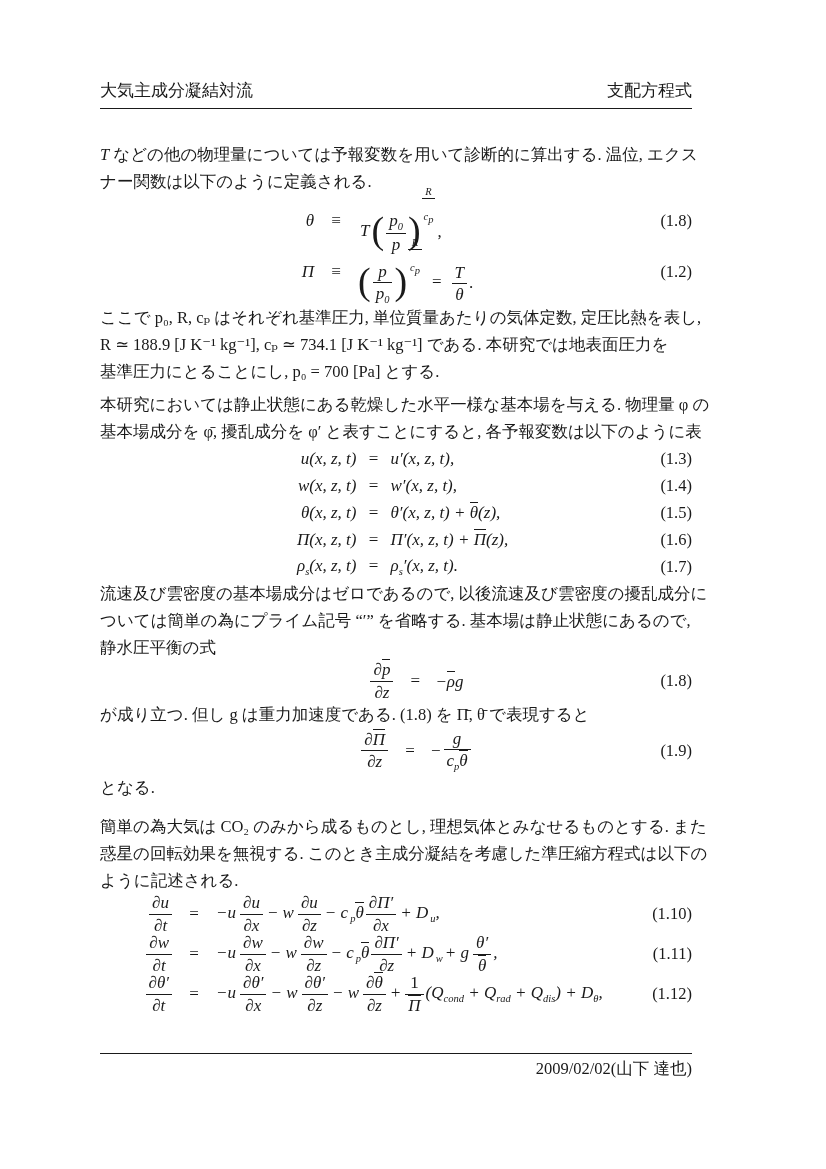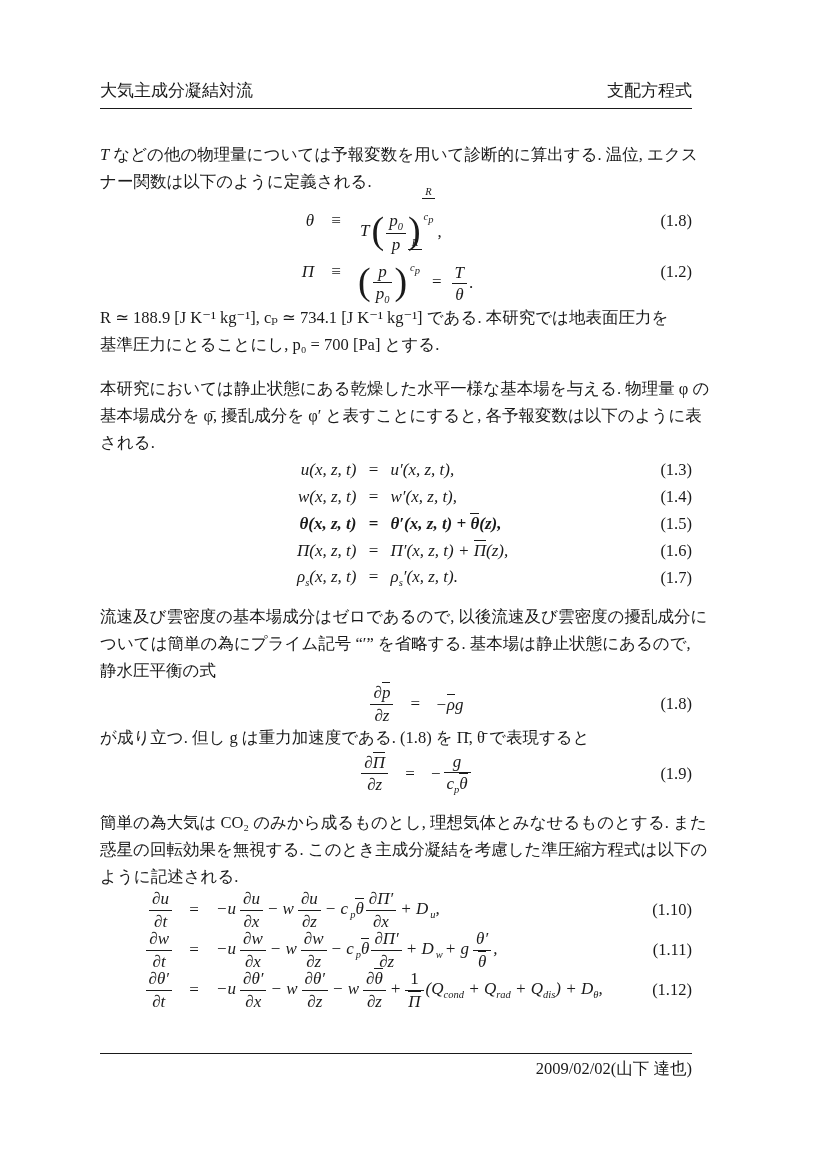--- a/index.html
+++ b/index.html
@@ -9,21 +9,21 @@
   .hdr{display:flex;justify-content:space-between;align-items:flex-start;
        font-size:17px;line-height:22px;border-bottom:1.5px solid #1a1a1a;padding-bottom:6px;}
   .para{font-size:16.5px;}
   .para .line{height:27px;line-height:27px;white-space:nowrap;}
   .m{font-style:italic;}
   .up{font-style:normal;}
   sub{font-size:10.5px;font-style:italic;}
   .eqrow{position:relative;display:flex;align-items:center;justify-content:center;font-size:17px;}
   .eqno{position:absolute;right:0;top:50%;transform:translateY(-50%);font-style:normal;font-size:16.5px;}
   .h51{height:51px}.h27{height:27px}.h40{height:40px}.h46{height:46px}
-  .mt32{margin-top:32px}.mt12{margin-top:12px}.mt7{margin-top:7px}.mt5{margin-top:17px}.mt4{margin-top:12px}
+  .mt32{margin-top:32px}.mt12{margin-top:12px}.mt7{margin-top:7px}.mt5{margin-top:6px}.mt4{margin-top:0}
   .g1{transform:translateX(45px)}
   .g37{transform:translateX(20px)}
   .sh20{transform:translateX(20px)}
   .gl{width:30px;text-align:right;font-style:italic;}
   .grel{width:44px;text-align:center;font-style:normal;}
   .gr{width:240px;text-align:left;font-style:italic;}
   .l37{width:150px;text-align:right;font-style:italic;}
   .rel37{width:34px;text-align:center;font-style:normal;}
   .r37{width:235px;text-align:left;font-style:italic;}
   .l10{width:64px;text-align:right;font-style:italic;}
@@ -70,49 +70,49 @@
         <span class="g1" style="display:flex;align-items:center;">
           <span class="gl">Π</span>
           <span class="grel">≡</span>
           <span class="gr"><span class="bigp">(</span><span class="frac"><span class="fn">p</span><span class="fd"><span>p</span><sub>0</sub></span></span><span class="bigp">)</span><span class="exf"><span class="fn">R</span><span class="fd"><span>c</span><sub>p</sub></span></span><span class="up rterm" style="margin:0 8px;">=</span><span class="frac"><span class="fn">T</span><span class="fd">θ</span></span><span class="up">.</span></span>
         </span>
         <span class="eqno">(1.2)</span>
       </div>
     </div>
 
     <div class="para mt7">
+      <div class="line"><span>ここで p₀, R, cₚ はそれぞれ基準圧力, 単位質量あたりの気体定数, 定圧比熱を表し,</span></div>
       <div class="line"><span>R ≃ 188.9 [J K⁻¹ kg⁻¹], cₚ ≃ 734.1 [J K⁻¹ kg⁻¹] である. 本研究では地表面圧力を</span></div>
       <div class="line"><span>基準圧力にとることにし, p₀ = 700 [Pa] とする.</span></div>
     </div>
 
     <div class="para mt5">
       <div class="line"><span>本研究においては静止状態にある乾燥した水平一様な基本場を与える. 物理量 φ の</span></div>
       <div class="line"><span>基本場成分を φ̄, 擾乱成分を φ′ と表すことにすると, 各予報変数は以下のように表</span></div>
-      <div class="line"><span>される.</span></div>
     </div>
 
     <div class="eqgroup">
       <div class="eqrow h27">
         <span class="g37" style="display:flex;align-items:center;">
           <span class="l37">u(x, z, t)</span>
           <span class="rel37">=</span>
           <span class="r37">u′(x, z, t),</span>
         </span>
         <span class="eqno">(1.3)</span>
       </div>
       <div class="eqrow h27">
         <span class="g37" style="display:flex;align-items:flex-end;">
           <span class="l37">w(x, z, t)</span>
           <span class="rel37">=</span>
           <span class="r37">w′(x, z, t),</span>
         </span>
         <span class="eqno">(1.4)</span>
       </div>
       <div class="eqrow h27">
-        <span class="g37" style="display:flex;align-items:center;font-weight:bold;">
+        <span class="g37" style="display:flex;align-items:center;">
           <span class="l37">θ(x, z, t)</span>
           <span class="rel37">=</span>
           <span class="r37"><span>θ′(x, z, t) + </span><span class="ov">θ</span><span>(z),</span></span>
         </span>
         <span class="eqno">(1.5)</span>
       </div>
       <div class="eqrow h27">
         <span class="g37" style="display:flex;align-items:center;">
           <span class="l37">Π(x, z, t)</span>
           <span class="rel37">=</span>
@@ -161,20 +161,23 @@
         <span class="rel10">=</span>
         <span class="m">−</span>
         <span class="frac">
             <span class="fn">g</span>
             <span class="fd"><span>c</span><sub>p</sub><span class="ov">θ</span></span>
           </span>
       </span>
       <span class="eqno">(1.9)</span>
     </div>
 
+    <div class="para">
+      <div class="line"><span>となる.</span></div>
+    </div>
 
     <div class="para mt12">
       <div class="line"><span>簡単の為大気は CO₂ のみから成るものとし, 理想気体とみなせるものとする. また</span></div>
       <div class="line"><span>惑星の回転効果を無視する. このとき主成分凝結を考慮した準圧縮方程式は以下の</span></div>
       <div class="line"><span>ように記述される.</span></div>
     </div>
 
     <div class="eqgroup">
       <div class="eqrow h40">
         <span class="l10"><span class="frac"><span class="fn">∂u</span><span class="fd">∂t</span></span></span>

